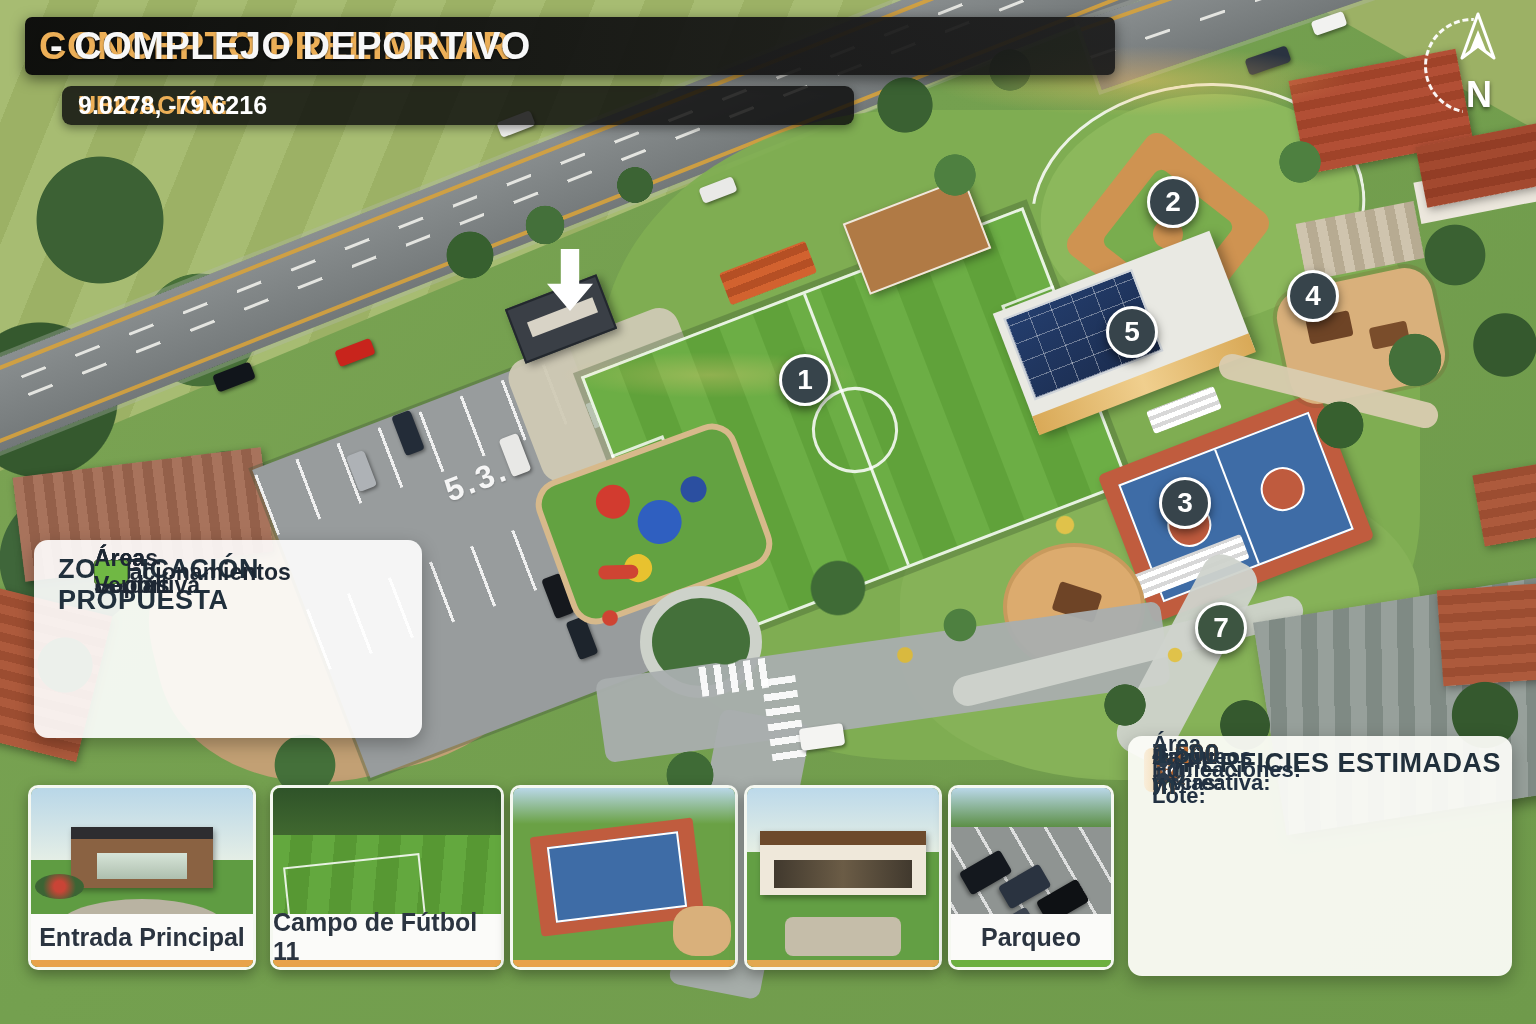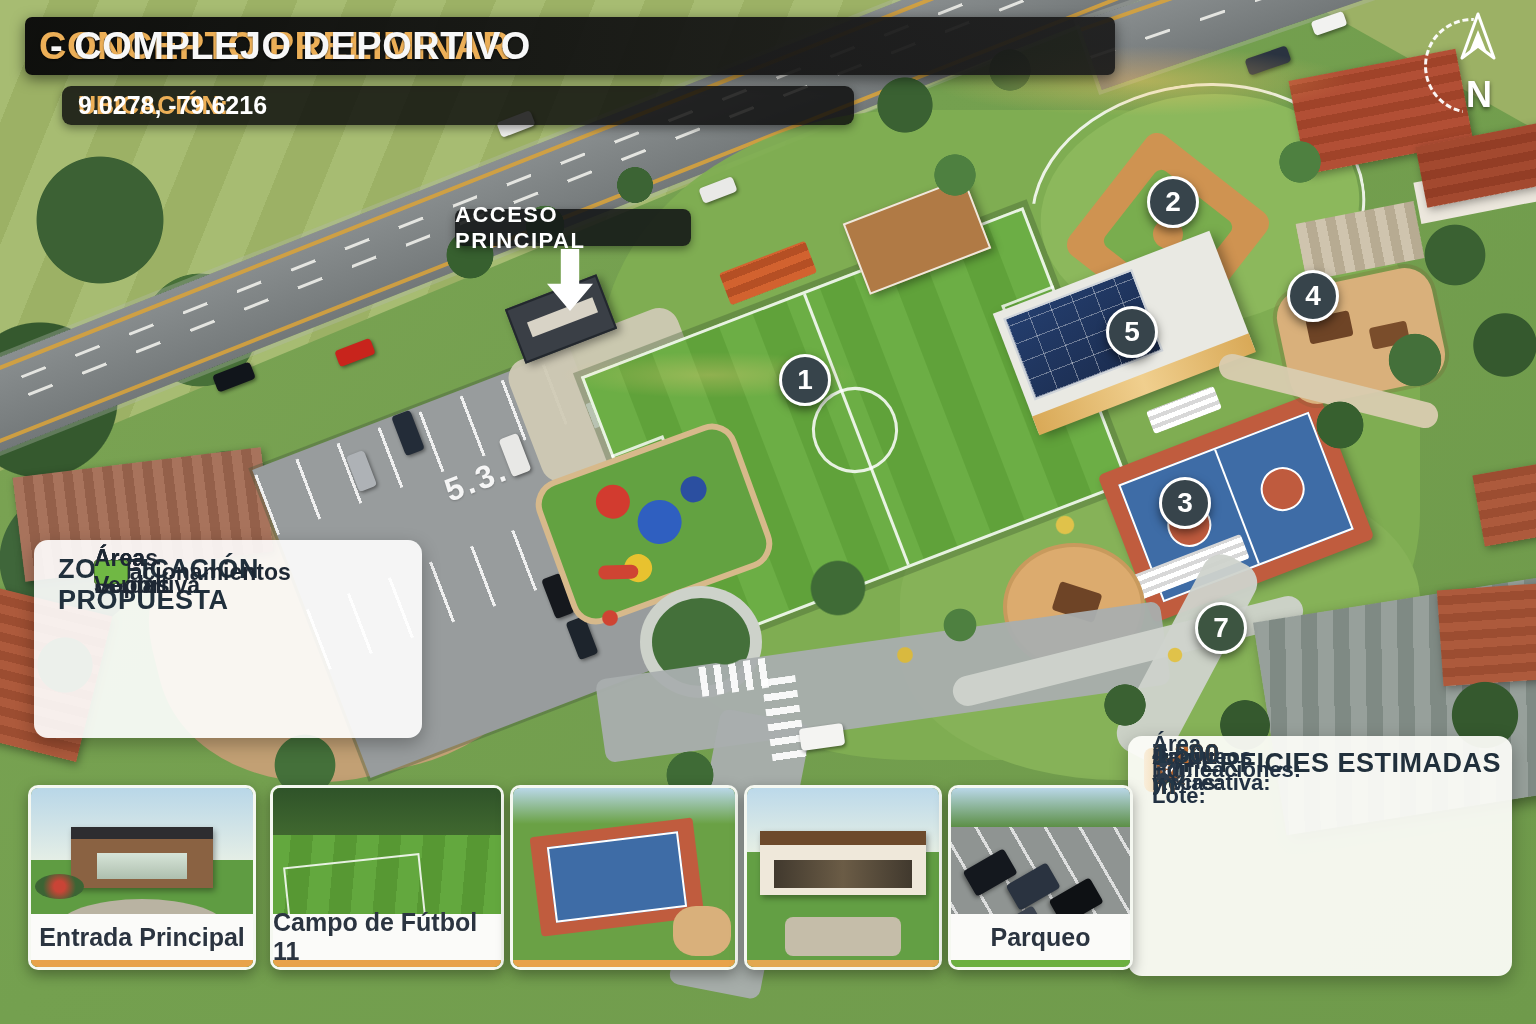--- a/index.html
+++ b/index.html
@@ -278,21 +278,20 @@
 
   <div class="title-banner">
     <span class="t-hi">CONCEPTO PRELIMINAR</span>
       <span class="t-rest"> - COMPLEJO DEPORTIVO</span>
   </div>
   <div class="loc-pill">
     <span class="l-label">UBICACIÓN:</span>
       <span class="l-coords">9.0278, -79.6216</span>
   </div>
 
-  <div class="access-label">ACCESO PRINCIPAL</div>
   <div class="access-arrow"></div>
 
   <div class="compass-arc"></div>
   <svg class="compass-arrow" viewBox="0 0 60 66">
     <path d="M30 4 L46 48 L30 36 L14 48 Z" fill="none" stroke="#fff" stroke-width="3" stroke-linejoin="round"></path>
     <path d="M30 20 L40 45 L30 37 L20 45 Z" fill="#fff"></path>
   </svg>
   <div class="compass-n">N</div>
 
   <div class="marker" style="left: 779px; top: 354px; background: rgb(55, 68, 75);">1</div>
@@ -367,21 +366,21 @@
       <div class="ph" style="left:0;top:0;width:100%;height:38%;background:linear-gradient(#bcd9ea,#e8f0e4);"></div>
       <div class="ph" style="left:0;top:36%;width:100%;height:64%;background:#639f44;"></div>
       <div class="ph" style="left:7%;top:24%;width:86%;height:36%;background:#efe8da;border-top:14px solid #6d4a2c;box-shadow:2px 3px 6px rgba(0,0,0,.35);">
         <div class="ph" style="left:8%;top:30%;width:84%;height:56%;background:linear-gradient(90deg,#41392e,#6b5c46,#41392e);"></div>
       </div>
       <div class="ph" style="left:20%;top:72%;width:60%;height:22%;background:#c5bda9;border-radius:8px;"></div>
     </div>
     <div class="accent" style="background: rgb(226, 168, 81);"></div>
   </div>
 
-  <div class="card" style="left:948px;width:185px;">
+  <div class="card" style="left:948px;width:166px;">
     <div class="photo">
       <div class="ph" style="left:0;top:0;width:100%;height:100%;background:#8f9492;"></div>
       <div class="ph" style="left:0;top:0;width:100%;height:22%;background:linear-gradient(#b9d7e8,#5c8f46);"></div>
       <div class="ph" style="left:0;top:22%;width:100%;height:78%;background:repeating-linear-gradient(60deg,rgba(255,255,255,.7) 0 3px,transparent 3px 30px);"></div>
       <div class="ph car" style="left:14%;top:34%;width:16%;height:26%;background:#14181e;transform:rotate(60deg);"></div>
       <div class="ph car" style="left:38%;top:42%;width:16%;height:26%;background:#2a3340;transform:rotate(60deg);"></div>
       <div class="ph car" style="left:62%;top:50%;width:16%;height:26%;background:#0e1114;transform:rotate(60deg);"></div>
       <div class="ph car" style="left:30%;top:66%;width:16%;height:26%;background:#3c4450;transform:rotate(60deg);"></div>
     </div>
     <div class="cap">Parqueo</div>

